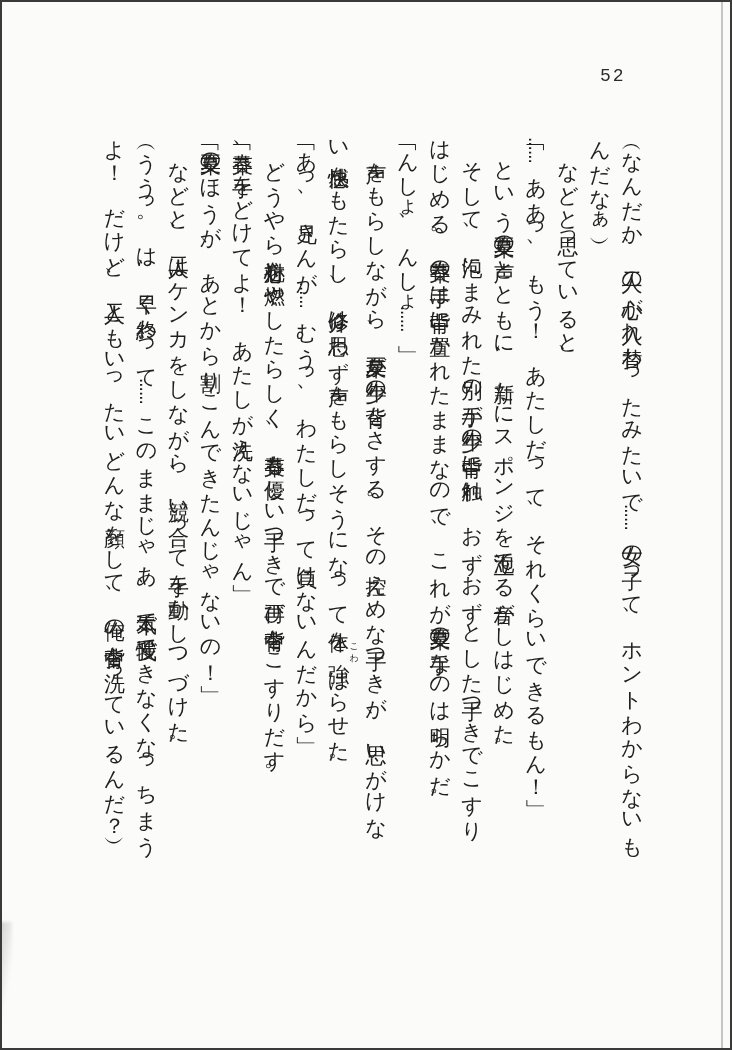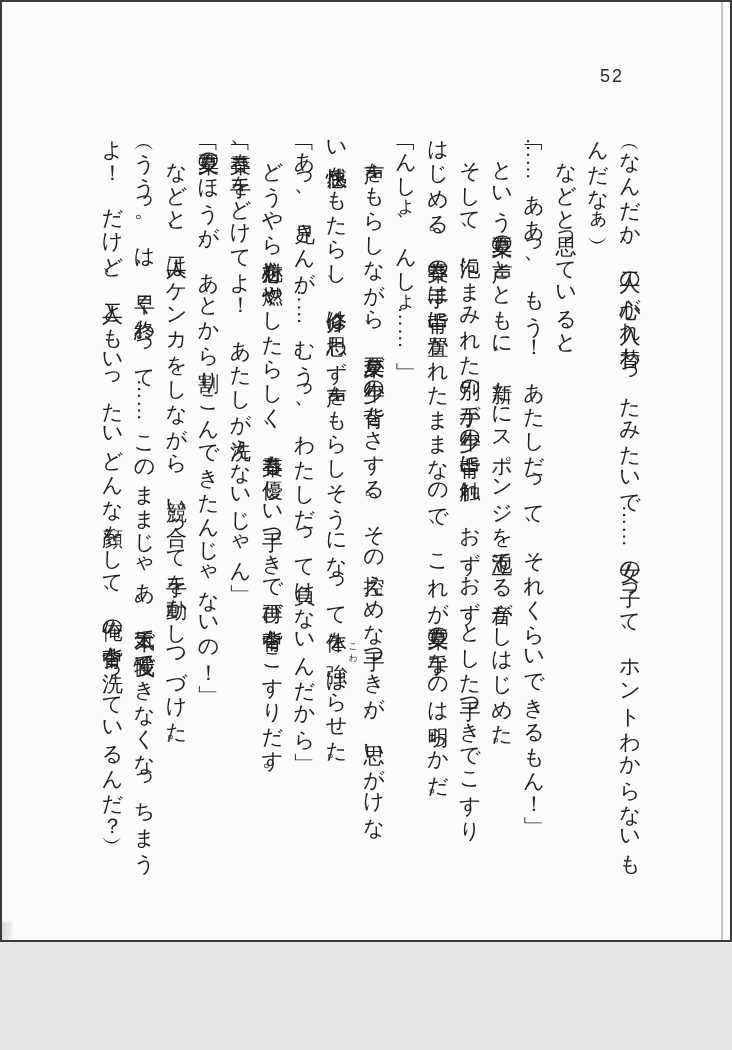--- a/index.html
+++ b/index.html
@@ -1,23 +1,23 @@
 <!DOCTYPE html>
 <html lang="ja" style="--paper: #fbfbf9; --ink: #1f1f1f; --border: #3a3a3a; --gutter: #c6c6c6; --pagenum: #2b2b2b;"><head>
 <meta charset="utf-8">
 <style>
   html,body{margin:0;padding:0;background:#e8e8e8;}
   .page{
     position:relative;
-    width:732px;height:942px;
+    width:732px;height:1050px;
     box-sizing:border-box;
     background:var(--paper,#fbfbf9);
     border:2px solid var(--border,#3a3a3a);
     overflow:hidden;
-    font-family:Liberation Sans, sans-serif;
+    font-family:Liberation Mono, monospace;
   }
   .gutter-line{
     position:absolute;top:0;bottom:0;right:7px;width:2px;
     background:var(--gutter,#c6c6c6);
   }
   .page-number{
     position:absolute;top:64px;left:598px;
     font-size:18px;letter-spacing:2px;
     color:var(--pagenum,#2b2b2b);
   }

